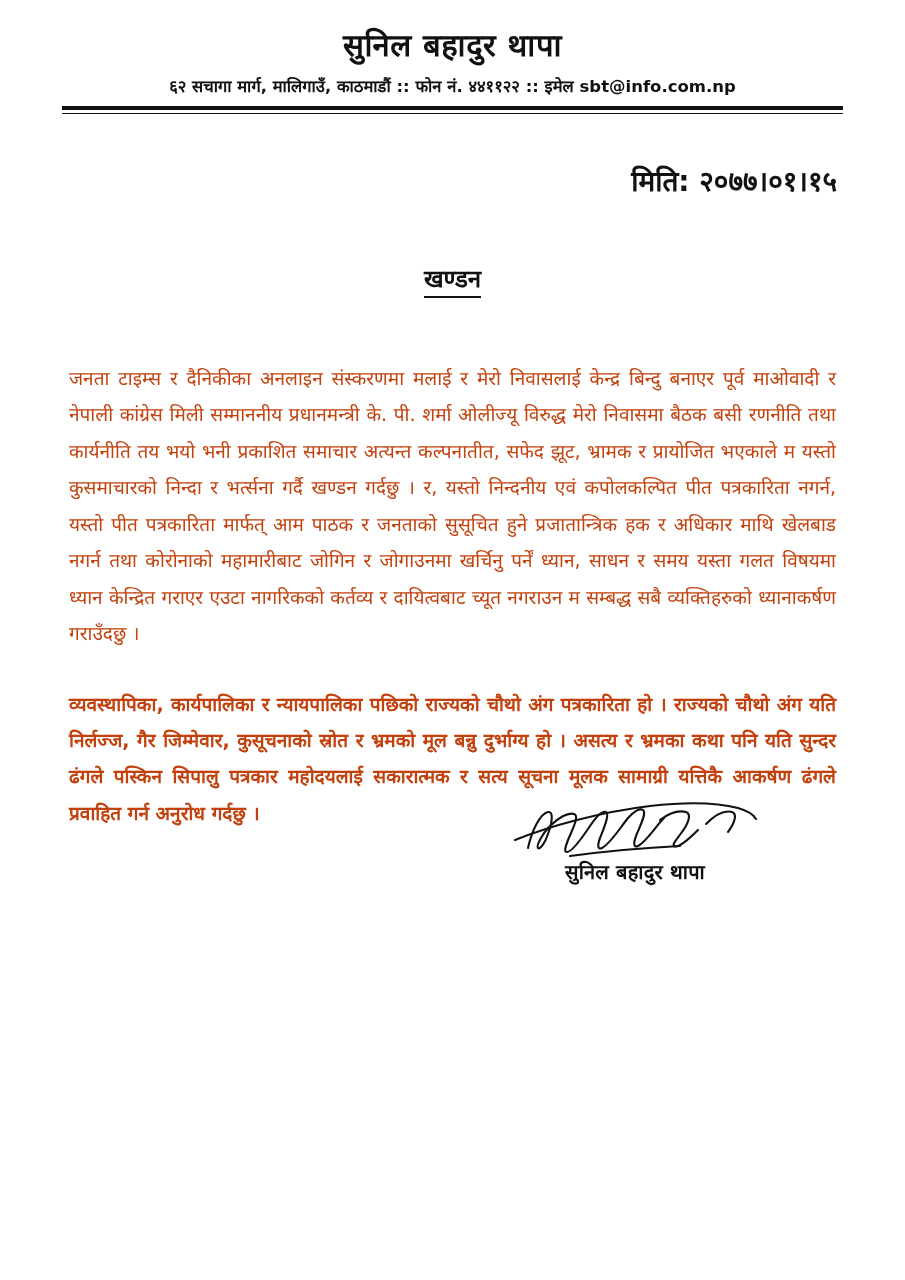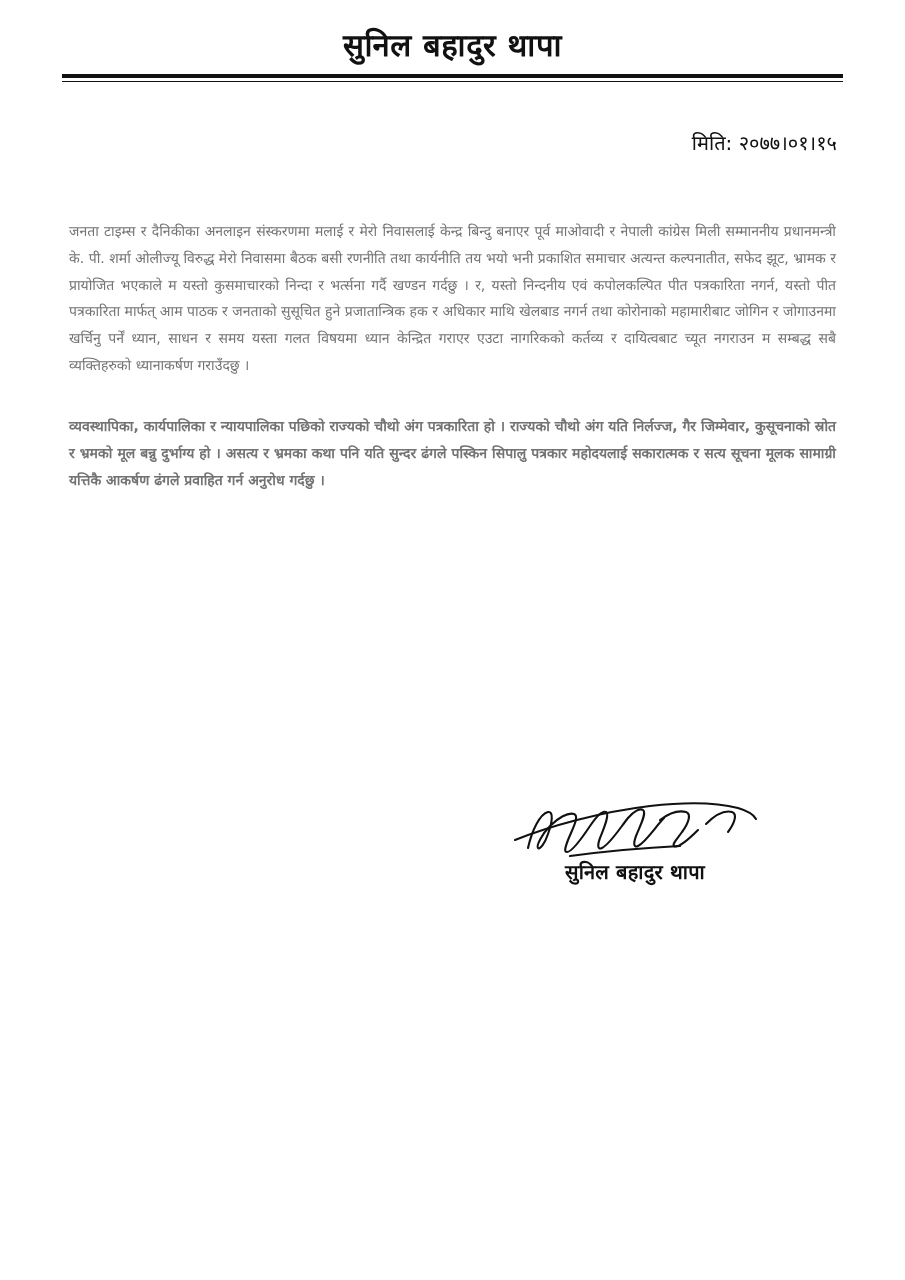--- a/index.html
+++ b/index.html
@@ -55,22 +55,22 @@
     margin-top: 3px;
   }
 
   
   .date-row {
     text-align: right;
     margin-top: 47px;
     padding-right: 6px;
   }
   .date-text {
-    font-size: 20px;
-    font-weight: normal;
+    font-size: 28px;
+    font-weight: bold;
     color: #111;
   }
 
   
   .doc-title-wrap {
     text-align: center;
     margin-top: 62px;
   }
   .doc-title {
     display: inline-block;
@@ -80,25 +80,25 @@
     padding-bottom: 2px;
     color: #111;
   }
 
   
   .body-wrap {
     margin-top: 62px;
     padding: 0 7px;
   }
   .para {
-    font-size: 14px;
+    font-size: 19px;
     line-height: 1.92;
     text-align: justify;
     text-align-last: left;
-    color: #737373;
+    color: #c2410c;
     margin: 0 0 34px 0;
   }
   .para:last-child {
     margin-bottom: 0;
     font-weight: bold;
   }
 
   
   .sig-block {
     position: absolute;
@@ -118,28 +118,32 @@
     letter-spacing: 0.2px;
   }
 </style>
 </head>
 <body>
 
 <div class="page">
 
   <div class="letterhead">
     <div class="lh-name">सुनिल बहादुर थापा</div>
+    <div class="lh-contact">६२ सचागा मार्ग, मालिगाउँ, काठमाडौं :: फोन नं. ४४११२२ :: इमेल sbt@info.com.np</div>
     <div class="rule-thick"></div>
     <div class="rule-thin"></div>
   </div>
 
   <div class="date-row">
     <span class="date-text">मिति: २०७७।०१।१५</span>
   </div>
 
+  <div class="doc-title-wrap">
+    <span class="doc-title">खण्डन</span>
+  </div>
 
   <div class="body-wrap">
     <p class="para">जनता टाइम्स र दैनिकीका अनलाइन संस्करणमा मलाई र मेरो निवासलाई केन्द्र बिन्दु बनाएर पूर्व माओवादी र नेपाली कांग्रेस मिली सम्माननीय प्रधानमन्त्री के. पी. शर्मा ओलीज्यू विरुद्ध मेरो निवासमा बैठक बसी रणनीति तथा कार्यनीति तय भयो भनी प्रकाशित समाचार अत्यन्त कल्पनातीत, सफेद झूट, भ्रामक र प्रायोजित भएकाले म यस्तो कुसमाचारको निन्दा र भर्त्सना गर्दै खण्डन गर्दछु । र, यस्तो निन्दनीय एवं कपोलकल्पित पीत पत्रकारिता नगर्न, यस्तो पीत पत्रकारिता मार्फत् आम पाठक र जनताको सुसूचित हुने प्रजातान्त्रिक हक र अधिकार माथि खेलबाड नगर्न तथा कोरोनाको महामारीबाट जोगिन र जोगाउनमा खर्चिनु पर्नें ध्यान, साधन र समय यस्ता गलत विषयमा ध्यान केन्द्रित गराएर एउटा नागरिकको कर्तव्य र दायित्वबाट च्यूत नगराउन म सम्बद्ध सबै व्यक्तिहरुको ध्यानाकर्षण गराउँदछु ।</p>
     <p class="para">व्यवस्थापिका, कार्यपालिका र न्यायपालिका पछिको राज्यको चौथो अंग पत्रकारिता हो । राज्यको चौथो अंग यति निर्लज्ज, गैर जिम्मेवार, कुसूचनाको स्रोत र भ्रमको मूल बन्नु दुर्भाग्य हो । असत्य र भ्रमका कथा पनि यति सुन्दर ढंगले पस्किन सिपालु पत्रकार महोदयलाई सकारात्मक र सत्य सूचना मूलक सामाग्री यत्तिकै आकर्षण ढंगले प्रवाहित गर्न अनुरोध गर्दछु ।</p>
   </div>
 
   <div class="sig-block">
     <svg class="sig-svg" width="250" height="78" viewBox="0 0 250 78">
       <g fill="none" stroke="#111" stroke-width="2.1" stroke-linecap="round" stroke-linejoin="round">
         <path d="M18,58 C22,40 30,24 38,22 C44,21 42,33 38,44 C35,53 30,60 28,58 C26,56 32,44 40,36 C48,28 58,22 64,24 C70,26 62,40 58,50 C55,58 54,62 57,62 C62,62 72,48 80,36 C86,27 92,20 96,22 C100,24 94,38 90,48 C87,56 88,60 92,58 C100,54 110,38 118,28 C124,21 130,18 133,20 C137,23 130,36 126,46 C123,54 124,58 128,56 C136,52 146,36 154,28"></path>

